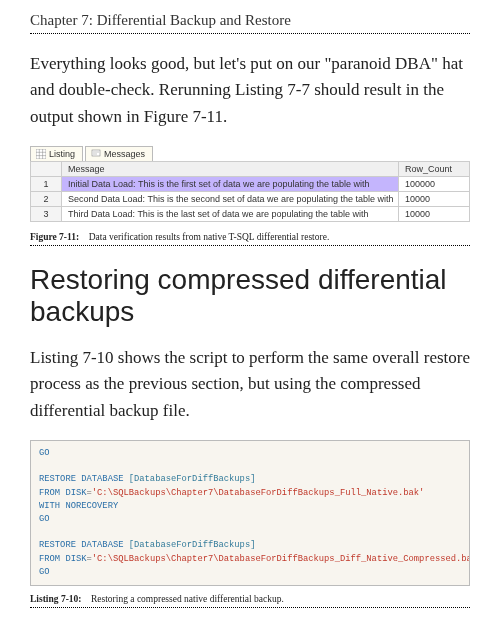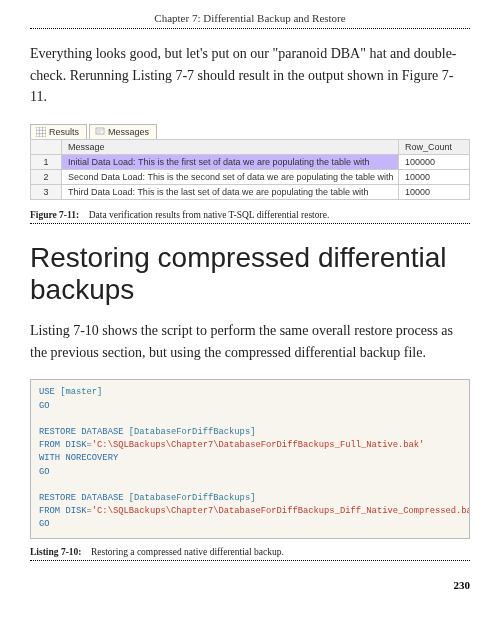--- a/index.html
+++ b/index.html
@@ -9,30 +9,30 @@
       background: white;
       width: 500px;
       height: 617px;
       overflow: hidden;
       box-sizing: border-box;
     }
     .page {
       padding: 12px 30px 12px 30px;
     }
     .chapter-header {
-      text-align: center;
-      font-size: 11px;
+      text-align: left;
+      font-size: 15px;
       color: #333;
       padding-bottom: 4px;
       border-bottom: 1px dotted #000;
       margin-bottom: 14px;
       font-family: Georgia, serif;
     }
     .body-text {
-      font-size: 14px;
+      font-size: 17px;
       line-height: 1.55;
       color: #222;
       margin-bottom: 16px;
     }
     .results-table-wrapper {
       margin: 10px 0 10px 0;
     }
     .tabs {
       display: flex;
       gap: 2px;
@@ -149,21 +149,21 @@
   <div class="results-table-wrapper">
     <div class="tabs">
       <div class="tab">
         <svg viewBox="0 0 10 10">
             <rect x="0" y="0" width="10" height="10" fill="#fff" stroke="#888" stroke-width="0.6"></rect>
             <line x1="0" y1="3.3" x2="10" y2="3.3" stroke="#888" stroke-width="0.5"></line>
             <line x1="0" y1="6.6" x2="10" y2="6.6" stroke="#888" stroke-width="0.5"></line>
             <line x1="3.3" y1="0" x2="3.3" y2="10" stroke="#888" stroke-width="0.5"></line>
             <line x1="6.6" y1="0" x2="6.6" y2="10" stroke="#888" stroke-width="0.5"></line>
           </svg>
-        <span>Results</span>
+        <span>Listing</span>
       </div>
       <div class="tab">
         <svg viewBox="0 0 10 10">
             <rect x="1" y="1" width="8" height="6" fill="#fff" stroke="#888" stroke-width="0.6"></rect>
             <line x1="2" y1="3" x2="8" y2="3" stroke="#888" stroke-width="0.5"></line>
             <line x1="2" y1="5" x2="6" y2="5" stroke="#888" stroke-width="0.5"></line>
           </svg>
         <span>Messages</span>
       </div>
     </div>
@@ -199,21 +199,20 @@
     <span class="caption-label">Figure 7-11:</span>
     <span>&nbsp;&nbsp;</span>
     <span>Data verification results from native T-SQL differential restore.</span>
   </div>
 
   <h1 class="section">Restoring compressed differential backups</h1>
 
   <p class="body-text">Listing 7-10 shows the script to perform the same overall restore process as the previous section, but using the compressed differential backup file.</p>
 
   <div class="code-block">
-    <div><span class="kw">USE</span> <span class="obj">[master]</span></div>
     <div><span class="kw">GO</span></div>
     <div>&nbsp;</div>
     <div><span class="kw">RESTORE DATABASE</span> <span class="obj">[DatabaseForDiffBackups]</span></div>
     <div><span class="kw">FROM</span> <span class="kw">DISK</span><span class="plain">=</span><span class="str">'C:\SQLBackups\Chapter7\DatabaseForDiffBackups_Full_Native.bak'</span></div>
     <div><span class="kw">WITH NORECOVERY</span></div>
     <div><span class="kw">GO</span></div>
     <div>&nbsp;</div>
     <div><span class="kw">RESTORE DATABASE</span> <span class="obj">[DatabaseForDiffBackups]</span></div>
     <div><span class="kw">FROM</span> <span class="kw">DISK</span><span class="plain">=</span><span class="str">'C:\SQLBackups\Chapter7\DatabaseForDiffBackups_Diff_Native_Compressed.bak'</span></div>
     <div><span class="kw">GO</span></div>

